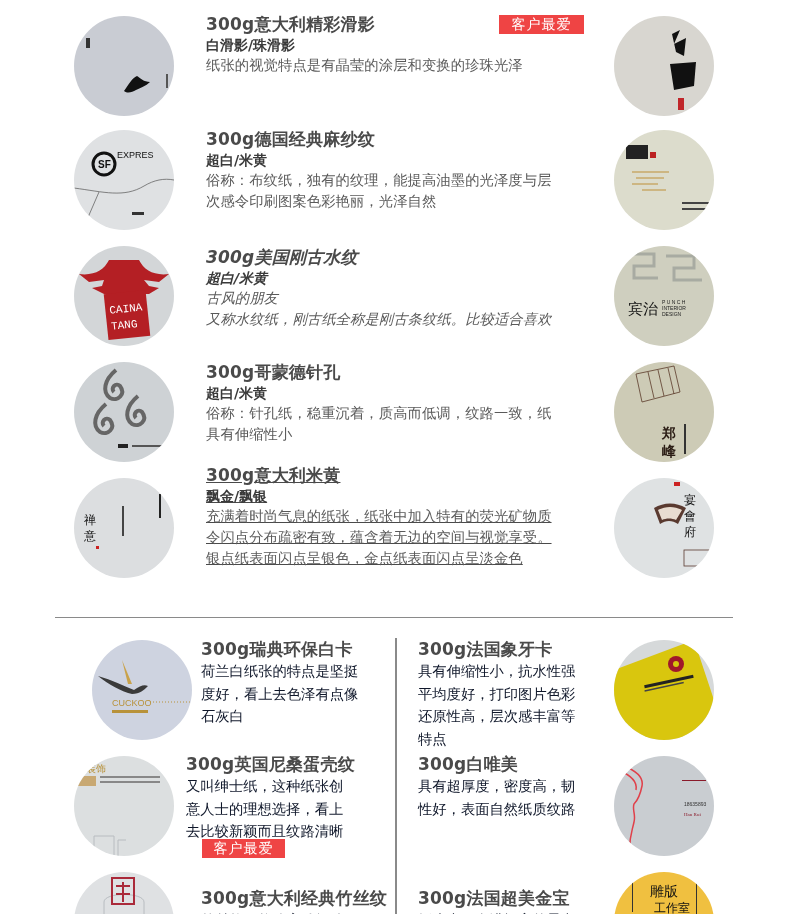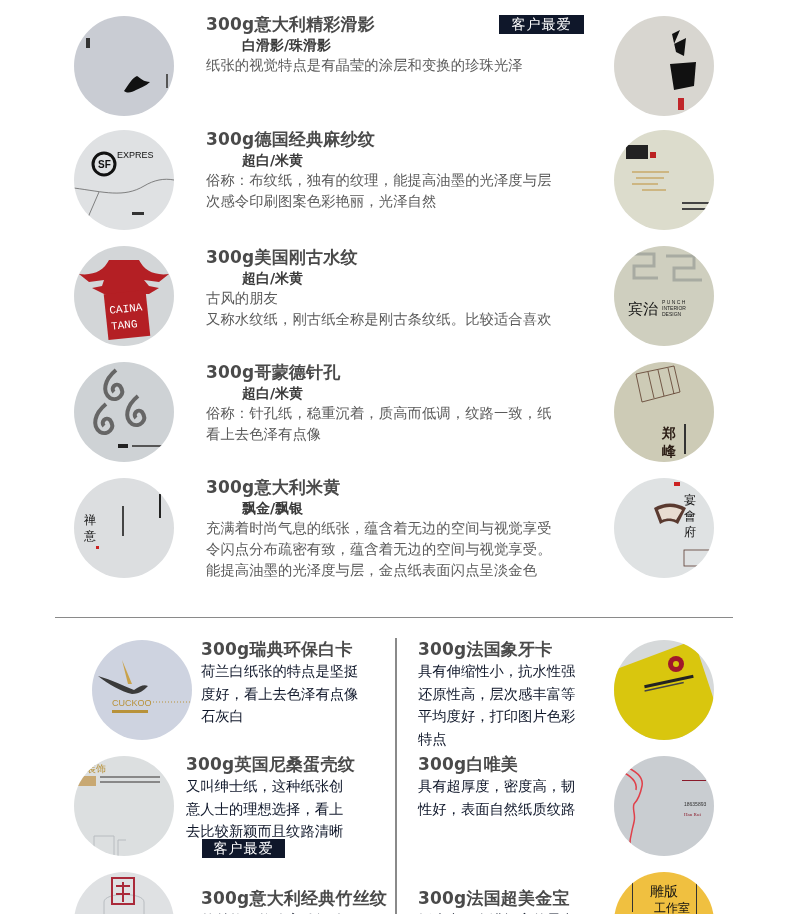--- a/index.html
+++ b/index.html
@@ -2,24 +2,24 @@
 <html><head>
 <meta charset="utf-8">
 <style>
   * { margin:0; padding:0; box-sizing:border-box; }
   html, body { width:790px; height:914px; overflow:hidden; background:#ffffff; }
   body { position:relative; font-family:"DejaVu Sans","Liberation Sans",sans-serif; color:#4a4a4a; }
   .circle { position:absolute; width:100px; height:100px; border-radius:50%; overflow:hidden; }
   .circle svg { width:100%; height:100%; display:block; }
   .block { position:absolute; }
   .title { font-size:17px; font-weight:bold; color:#4a4a4a; line-height:22px; white-space:nowrap; letter-spacing:0.2px; }
-  .sub { font-size:14px; font-weight:bold; color:#3a3a3a; line-height:20px; white-space:nowrap;margin-left:36px; }
+  .sub { font-size:14px; font-weight:bold; color:#3a3a3a; line-height:20px; white-space:nowrap; }
   .desc { font-size:14.3px; color:#5a5a5a; line-height:21px; white-space:nowrap; letter-spacing:0.1px; }
   .desc2 { font-size:14.3px; color:#0f172a; line-height:22.5px; white-space:nowrap; }
-  .badge { position:absolute; background:#0f172a; color:#fff; font-size:14px; text-align:center; line-height:19px; height:19px; letter-spacing:1px; }
+  .badge { position:absolute; background:#ef4444; color:#fff; font-size:14px; text-align:center; line-height:19px; height:19px; letter-spacing:1px; }
   .hr { position:absolute; left:55px; top:617px; width:678px; height:1px; background:#8a8a8a; }
   .vr { position:absolute; left:395px; top:638px; width:2px; height:276px; background:#8a8a8a; }
 </style>
 </head>
 <body>
 
 <div class="circle" style="left:74px;top:16px;">
   <svg viewBox="0 0 100 100">
     <rect width="100" height="100" fill="#c9ccd3"></rect>
     <path d="M50 75 C55 68 58 62 63 60 C66 62 70 66 76 66 C72 70 66 72 62 74 C58 76 54 78 50 75Z" fill="#111"></path>
@@ -72,21 +72,21 @@
 
 <div class="circle" style="left:74px;top:246px;">
   <svg viewBox="0 0 100 100">
     <rect width="100" height="100" fill="#d3d6d8"></rect>
     <path d="M5 28 C20 30 30 24 35 14 L65 14 C70 24 80 30 95 28 L85 36 L70 34 L75 40 L85 42 L75 48 L30 48 L18 42 L28 40 L30 34 L15 36 Z" fill="#b41f24"></path>
     <rect x="32" y="46" width="42" height="46" fill="#b41f24" transform="rotate(-6 53 69)"></rect>
     <text x="36" y="66" font-size="11" fill="#fff" font-family="Liberation Mono, monospace" transform="rotate(-6 53 69)">CAINA</text>
     <text x="36" y="82" font-size="11" fill="#fff" font-family="Liberation Mono, monospace" transform="rotate(-6 53 69)">TANG</text>
   </svg>
 </div>
-<div class="block" style="left:206px;top:246px;">
+<div class="block" style="left:206px;top:246px;font-style:italic;">
   <div class="title">300g美国刚古水纹</div>
   <div class="sub">超白/米黄</div>
   <div class="desc">古风的朋友</div>
   <div class="desc">又称水纹纸，刚古纸全称是刚古条纹纸。比较适合喜欢</div>
 </div>
 <div class="circle" style="left:614px;top:246px;">
   <svg viewBox="0 0 100 100">
     <rect width="100" height="100" fill="#cfcfbf"></rect>
     <path d="M10 8 H40 V20 H20 V32 H44 M52 10 H80 V22 H60 V34 H88" stroke="#a8aba2" stroke-width="3" fill="none"></path>
     <text x="14" y="68" font-size="15" fill="#111" font-family="DejaVu Sans, sans-serif">宾治</text>
@@ -103,21 +103,21 @@
     <path d="M32 42 C20 52 18 64 26 70 C34 74 42 66 36 58 C32 54 26 60 30 64" stroke="#666" stroke-width="4" fill="none"></path>
     <path d="M64 34 C52 44 50 56 58 62 C66 66 74 58 68 50 C64 46 58 52 62 56" stroke="#666" stroke-width="4" fill="none"></path>
     <rect x="44" y="82" width="10" height="4" fill="#222"></rect>
     <rect x="58" y="83" width="30" height="2" fill="#555"></rect>
   </svg>
 </div>
 <div class="block" style="left:206px;top:361px;">
   <div class="title">300g哥蒙德针孔</div>
   <div class="sub">超白/米黄</div>
   <div class="desc">俗称：针孔纸，稳重沉着，质高而低调，纹路一致，纸</div>
-  <div class="desc">看上去色泽有点像</div>
+  <div class="desc">具有伸缩性小</div>
 </div>
 <div class="circle" style="left:614px;top:362px;">
   <svg viewBox="0 0 100 100">
     <rect width="100" height="100" fill="#cdcbb6"></rect>
     <path d="M22 12 L60 4 L66 30 L28 40 Z" fill="none" stroke="#5a3a2a" stroke-width="0.8"></path>
     <path d="M34 10 L40 36 M44 8 L50 34 M54 6 L60 32" stroke="#5a3a2a" stroke-width="0.8"></path>
     <text x="48" y="76" font-size="14" font-weight="bold" fill="#2a1c14" font-family="DejaVu Serif, serif">郑</text>
     <text x="48" y="94" font-size="14" font-weight="bold" fill="#2a1c14" font-family="DejaVu Serif, serif">峰</text>
     <rect x="70" y="62" width="2" height="30" fill="#333"></rect>
   </svg>
@@ -126,26 +126,26 @@
 <div class="circle" style="left:74px;top:478px;">
   <svg viewBox="0 0 100 100">
     <rect width="100" height="100" fill="#dcdee0"></rect>
     <text x="10" y="46" font-size="12" fill="#111" font-family="DejaVu Sans, sans-serif">禅</text>
     <text x="10" y="62" font-size="12" fill="#111" font-family="DejaVu Sans, sans-serif">意</text>
     <rect x="22" y="68" width="3" height="3" fill="#c22"></rect>
     <rect x="48" y="28" width="2" height="30" fill="#444"></rect>
     <rect x="85" y="16" width="2" height="24" fill="#222"></rect>
   </svg>
 </div>
-<div class="block" style="left:206px;top:476px;">
+<div class="block" style="left:206px;top:464px;text-decoration:underline;">
   <div class="title">300g意大利米黄</div>
   <div class="sub">飘金/飘银</div>
-  <div class="desc">充满着时尚气息的纸张，蕴含着无边的空间与视觉享受</div>
+  <div class="desc">充满着时尚气息的纸张，纸张中加入特有的荧光矿物质</div>
   <div class="desc">令闪点分布疏密有致，蕴含着无边的空间与视觉享受。</div>
-  <div class="desc">能提高油墨的光泽度与层，金点纸表面闪点呈淡金色</div>
+  <div class="desc">银点纸表面闪点呈银色，金点纸表面闪点呈淡金色</div>
 </div>
 <div class="circle" style="left:614px;top:478px;">
   <svg viewBox="0 0 100 100">
     <rect width="100" height="100" fill="#dfe2e3"></rect>
     <path d="M40 30 C50 24 62 24 72 30 L64 46 C58 42 52 42 46 46 Z" fill="#5a3a30"></path>
     <path d="M44 32 C52 28 60 28 68 32 L62 42 C58 40 52 40 48 42 Z" fill="#e8dcd0"></path>
     <text x="70" y="26" font-size="12" fill="#111" font-family="DejaVu Serif, serif">宴</text>
     <text x="70" y="42" font-size="12" fill="#111" font-family="DejaVu Serif, serif">會</text>
     <text x="70" y="58" font-size="12" fill="#111" font-family="DejaVu Serif, serif">府</text>
     <rect x="70" y="72" width="28" height="16" fill="none" stroke="#5a3a30" stroke-width="0.8"></rect>
@@ -201,22 +201,22 @@
   </svg>
 </div>
 <div class="block" style="left:201px;top:887px;">
   <div class="title">300g意大利经典竹丝纹</div>
   <div class="desc2">竹丝纹，纹路高雅细致</div>
 </div>
 
 <div class="block" style="left:418px;top:638px;">
   <div class="title">300g法国象牙卡</div>
   <div class="desc2">具有伸缩性小，抗水性强</div>
+  <div class="desc2">平均度好，打印图片色彩</div>
   <div class="desc2">还原性高，层次感丰富等</div>
-  <div class="desc2">平均度好，打印图片色彩</div>
   <div class="desc2">特点</div>
 </div>
 <div class="circle" style="left:614px;top:640px;">
   <svg viewBox="0 0 100 100">
     <rect width="100" height="100" fill="#d6d9da"></rect>
     <path d="M0 30 L80 0 L100 60 L100 100 L0 100 Z" fill="#d9c60e"></path>
     <circle cx="62" cy="24" r="8" fill="#a0182a"></circle>
     <circle cx="62" cy="24" r="3" fill="#d9c60e"></circle>
     <rect x="30" y="40" width="50" height="3" fill="#222" transform="rotate(-12 55 42)"></rect>
     <rect x="30" y="46" width="40" height="1.5" fill="#444" transform="rotate(-12 50 46)"></rect>

